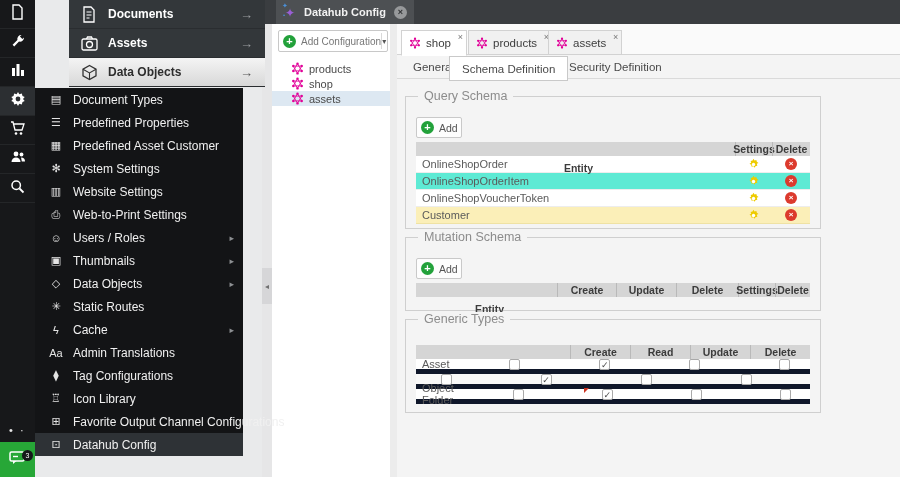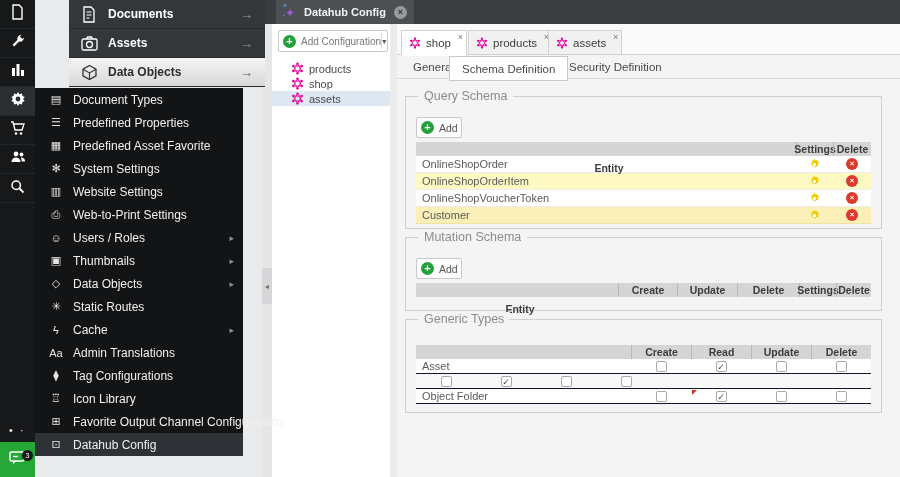--- a/index.html
+++ b/index.html
@@ -67,46 +67,46 @@
   .tab .gql { margin-right:5px; display:flex; }
   .tab .tab-label { font-size:11.5px; color:#3d3d3d; }
   .tab .tab-close { position:absolute; top:1px; right:3px; font-size:9px; color:#777; }
 
   #subtabbar { position:absolute; left:0; top:31px; width:503px; height:24px; border-bottom:1px solid #dadada; }
   .subtab { position:absolute; top:1px; height:22px; display:flex; align-items:center; padding:0 12px; font-size:11.5px; color:#4a4a4a; }
   .subtab.active { background:#fff; border:1px solid #c9c9c9; height:25px; z-index:2; }
 
   #content { position:absolute; left:0; top:55px; width:503px; height:398px; background:#f4f4f4; }
 
-  .fieldset { position:absolute; left:8px; width:477px; border:1px solid #cfcfcf;text-decoration:underline; }
+  .fieldset { position:absolute; left:8px; width:416px; border:1px solid #cfcfcf;text-decoration:underline; }
   .legend { position:absolute; top:-8px; left:12px; background:#f4f4f4; padding:0 6px; font-size:12.5px; color:#8c8c8c; }
   #fs-query { top:17px; height:133px; }
   #fs-mutation { top:158px; height:74px; }
   #fs-generic { top:240px; height:94px; }
 
   .add-btn { position:absolute; left:10px; top:20px; width:46px; height:21px; background:#fdfdfd; border:1px solid #c9c9c9; border-radius:2px; display:flex; align-items:center; }
   .add-btn .green-plus { margin-left:4px; }
   .add-btn .add-label { font-size:10.5px; color:#555; margin-left:5px; }
 
   .grid { position:absolute; left:10px; right:10px; }
   .grid-head { display:flex; background:#d5d5d5; height:14px; align-items:center; font-size:10.5px; font-weight:bold; color:#3c3c3c; }
   .grid-head .hc { border-left:1px solid #b9b9b9; height:14px; display:flex; align-items:center; justify-content:center; }
   .grid-head .hc:first-child { border-left:none;margin-top:38px; }
   .grid-row { display:flex; height:17px; align-items:center; background:#fff; border-bottom:1px solid #ededed; font-size:11px; color:#5a5a5a; }
-  .grid-row.alt { background:#fef9c3; }
+  .grid-row.alt { background:#5eead4; }
   .grid-row.selected { background:#fbefb8; border-bottom:1px solid #efe2a4; }
   .cell-entity { flex:1; padding-left:6px; text-align:left; justify-content:flex-start; }
   .w-set { width:37px; } .w-del { width:38px; }
   .w-create { width:59px; } .w-update { width:60px; } .w-del3 { width:62px; } .w-set2 { width:37px; } .w-del4 { width:35px; }
   .w-60 { width:60px; }
   .icon-cell { display:flex; align-items:center; justify-content:center; }
 
   .del-icon { width:12px; height:12px; background:#dc3a2d; border-radius:50%; color:#fff; font-size:8px; font-weight:bold; line-height:12px; text-align:center; }
 
-  .gt-row { height:15px; display:flex; align-items:center; background:#fff; border-bottom:1px solid #0f172a; font-size:11px; color:#5a5a5a; }
+  .gt-row { height:15px; display:flex; align-items:center; background:#fff; border-bottom:5px solid #0f172a; font-size:11px; color:#5a5a5a;gap:40px; }
   .gt-row.alt { background:#f8f8f8; }
   .checkbox { width:11px; height:11px; border:1px solid #a9a9a9; border-radius:2px; background:#fff; margin:0 auto; font-size:9px; line-height:10px; text-align:center; color:#4a4a4a; font-weight:bold; }
   .cb-wrap { position:relative; display:flex; align-items:center; justify-content:center; height:15px; }
   .dirty-flag { position:absolute; left:1px; top:1px; width:0; height:0; border-top:5px solid #cc3322; border-right:5px solid transparent; }
 </style>
 </head>
 <body>
 
 <div id="iconbar" class="abs">
   <div class="ib-cell">
@@ -206,21 +206,21 @@
       <span class="sm-label">Document Types</span>
       <span class="sm-chev"></span>
     </div>
   <div class="sm-item">
       <span class="sm-glyph">☰</span>
       <span class="sm-label">Predefined Properties</span>
       <span class="sm-chev"></span>
     </div>
   <div class="sm-item">
       <span class="sm-glyph">▦</span>
-      <span class="sm-label">Predefined Asset Favorite</span>
+      <span class="sm-label">Predefined Asset Customer</span>
       <span class="sm-chev"></span>
     </div>
   <div class="sm-item">
       <span class="sm-glyph">✻</span>
       <span class="sm-label">System Settings</span>
       <span class="sm-chev"></span>
     </div>
   <div class="sm-item">
       <span class="sm-glyph">▥</span>
       <span class="sm-label">Website Settings</span>

